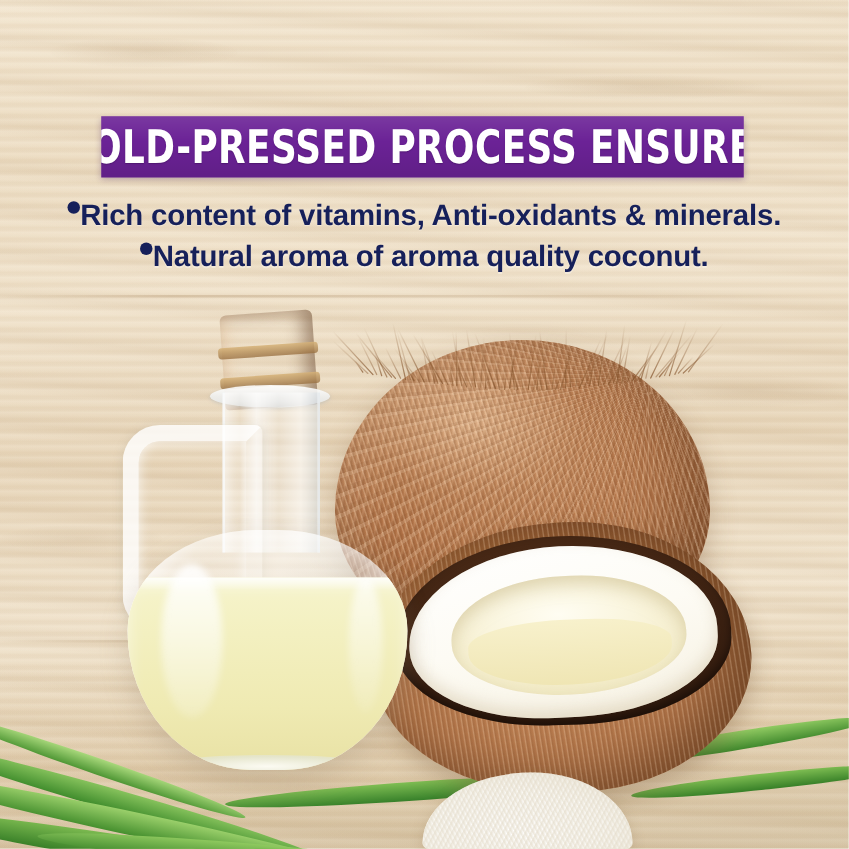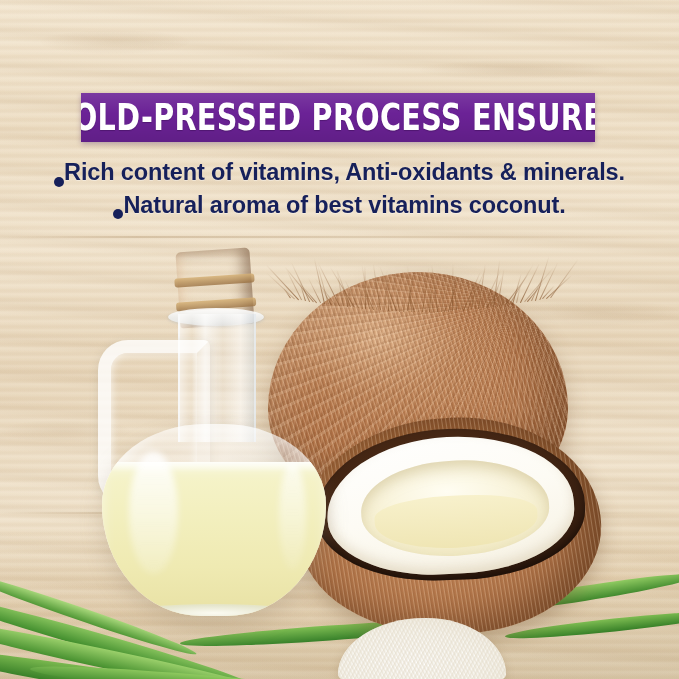--- a/index.html
+++ b/index.html
@@ -107,21 +107,21 @@
   
   .bullets {
     position: absolute;
     left: 0;
     top: 158px;
     width: 679px;
     text-align: center;
   }
   .bullet-row {
     display: flex;
-    align-items: flex-end;
+    align-items: flex-start;
     justify-content: center;
     margin-bottom: 4px;
   }
   .bullet-dot {
     width: 10px;
     height: 10px;
     border-radius: 50%;
     background: #16205a;
     flex: 0 0 auto;
     margin-top: 3px;
@@ -581,17 +581,17 @@
     <span class="banner-text">COLD-PRESSED PROCESS ENSURES</span>
   </div>
 
   <div class="bullets">
     <div class="bullet-row">
       <span class="bullet-dot"></span>
       <span class="bullet-text">Rich content of vitamins, Anti-oxidants &amp; minerals.</span>
     </div>
     <div class="bullet-row">
       <span class="bullet-dot"></span>
-      <span class="bullet-text">Natural aroma of best vitamins coconut.</span>
+      <span class="bullet-text">Natural aroma of aroma quality coconut.</span>
     </div>
   </div>
 
 </div>
 
 </body></html>

